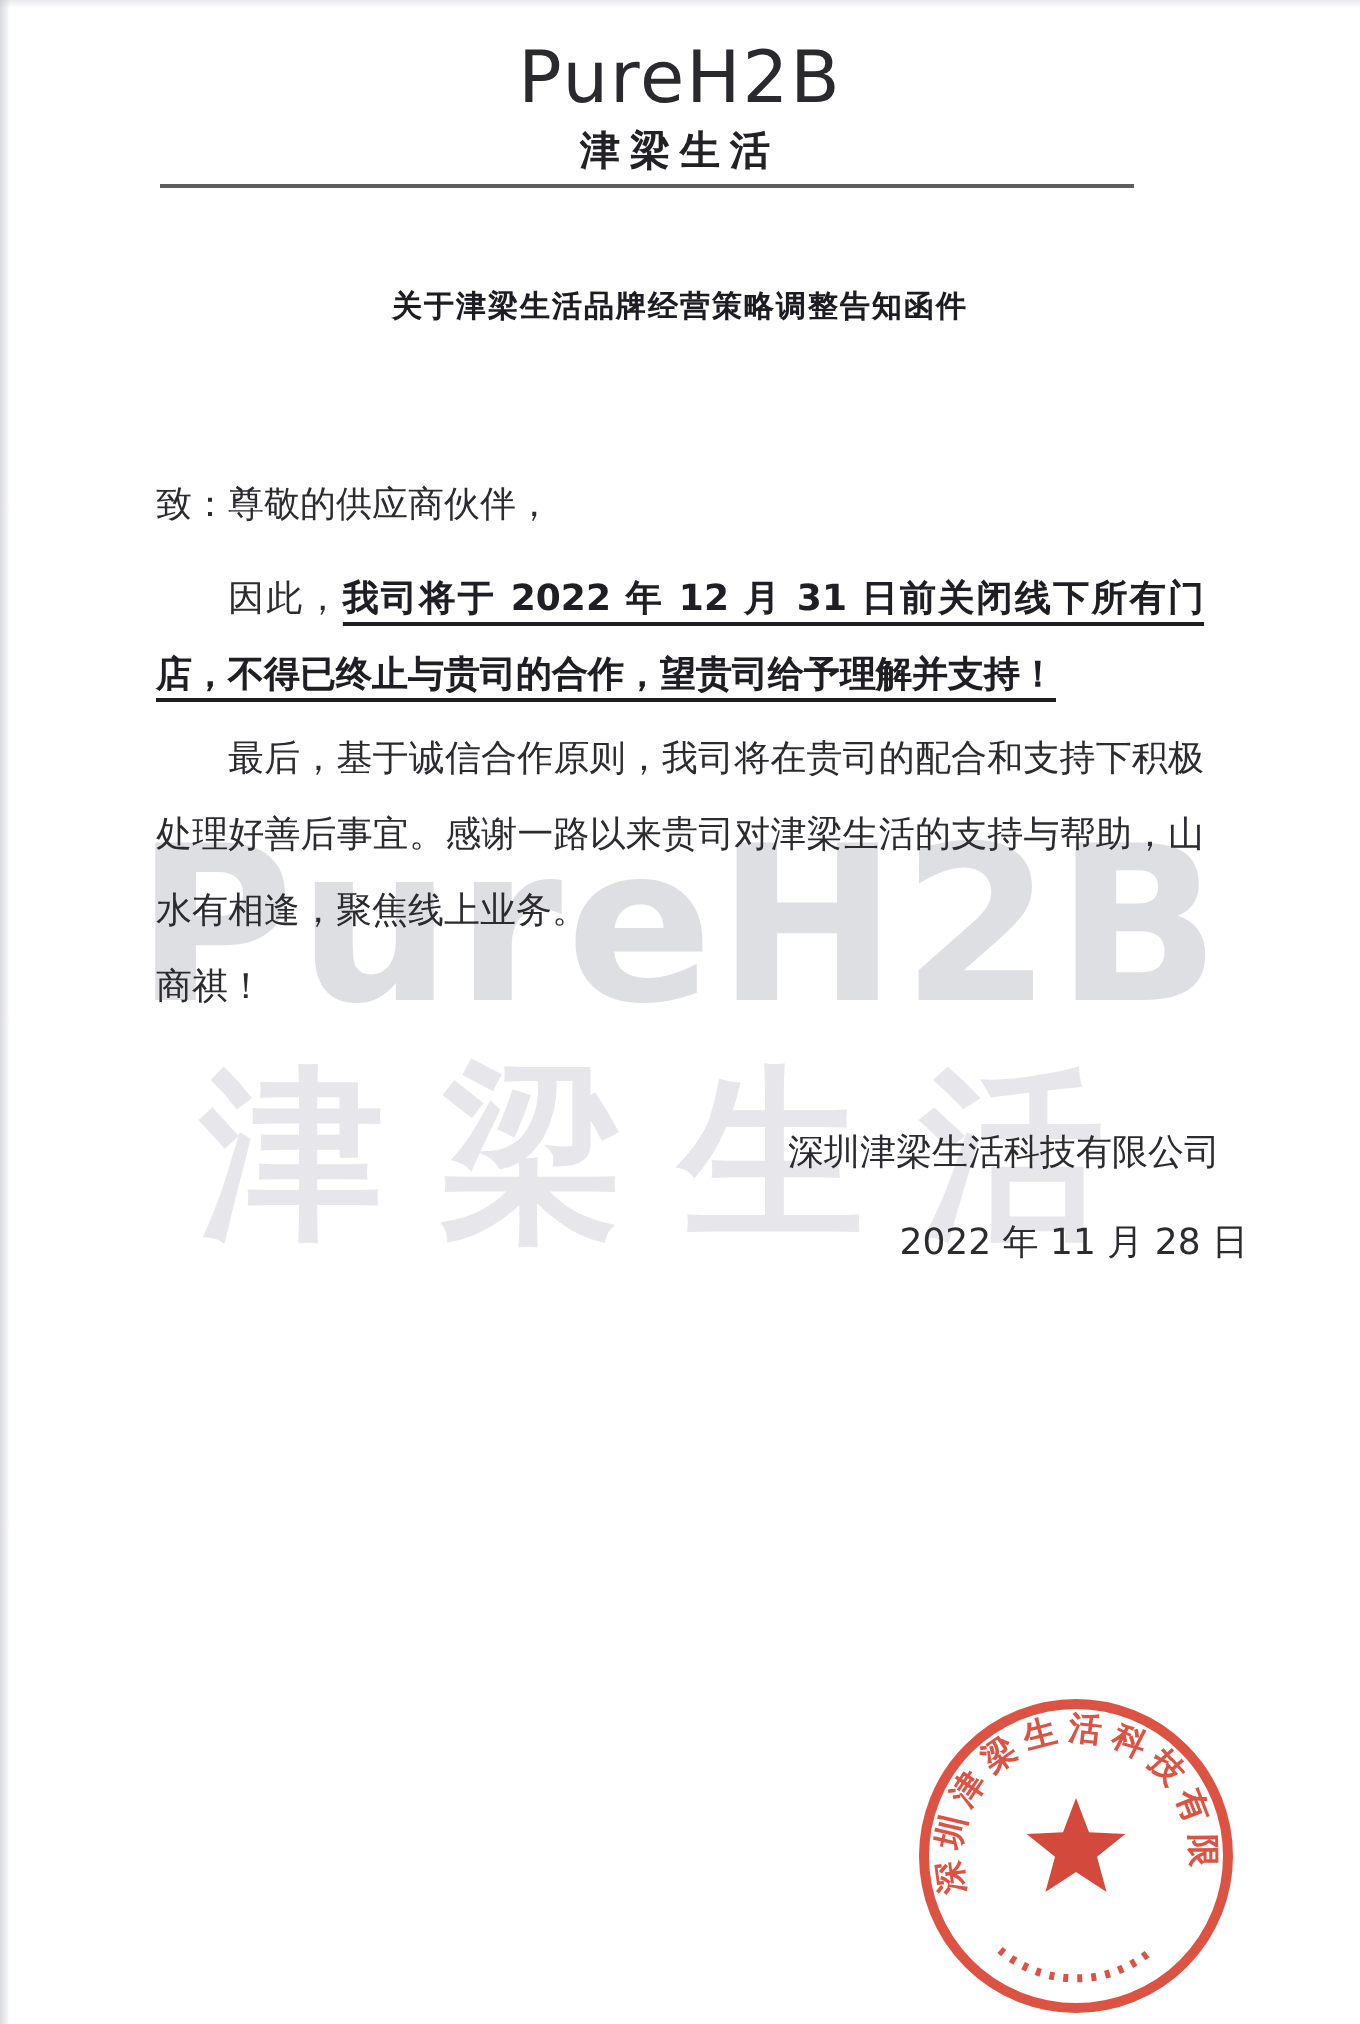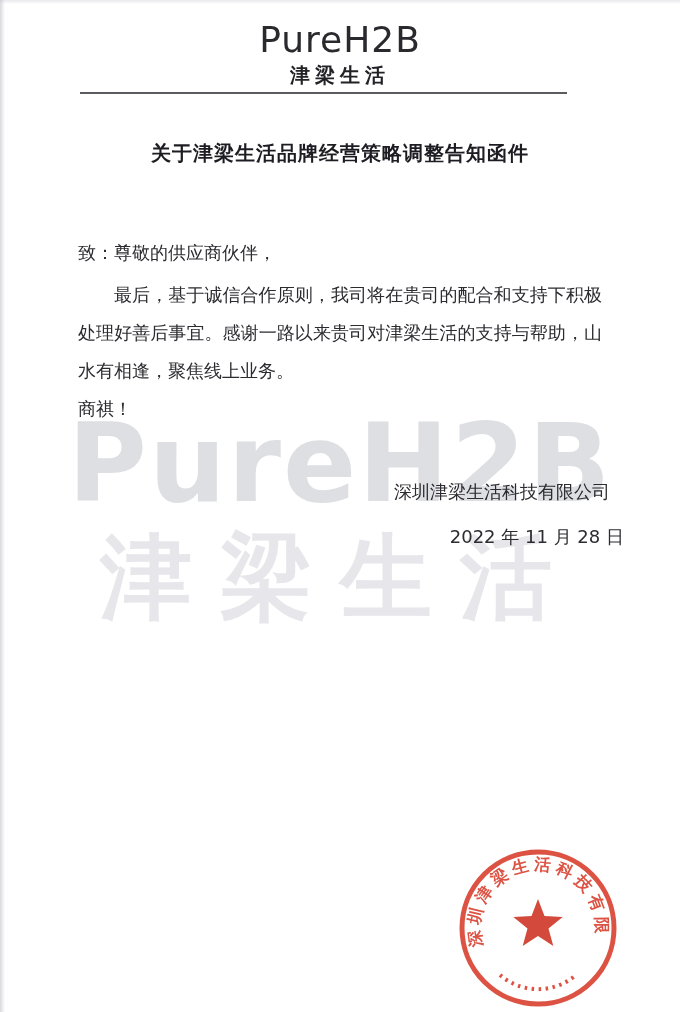--- a/index.html
+++ b/index.html
@@ -73,21 +73,21 @@
   
   .letter{
     position:relative;z-index:2;
     padding:0 78px;
     font-size:18px;
     line-height:38px;
     text-align:justify;
   }
   .title{
     text-align:center;
-    font-size:20px;
+    font-size:15px;
     font-weight:bold;
     color:#1c1c22;
     margin-top:40px;
     letter-spacing:1px;
   }
   .salutation{margin-top:62px;}
   .para{text-indent:2em;margin:0;}
   .p1{margin-top:37px;}
   .p2{margin-top:5px;}
   .p3{margin-top:9px;}
@@ -135,20 +135,21 @@
     <hr class="divider">
   </div>
 
   <div class="letter">
     <div class="title">关于津梁生活品牌经营策略调整告知函件</div>
 
     <div class="salutation">致：尊敬的供应商伙伴，</div>
 
 
 
+    <p class="para p3"><span>因此，</span><span class="bold-underline">我司将于 2022 年 12 月 31 日前关闭线下所有门店，不得已终止与贵司的合作，望贵司给予理解并支持！</span></p>
 
     <p class="para p4">最后，基于诚信合作原则，我司将在贵司的配合和支持下积极处理好善后事宜。感谢一路以来贵司对津梁生活的支持与帮助，山水有相逢，聚焦线上业务。</p>
 
     <div class="closing2">商祺！</div>
 
     <div class="sig-company"><span class="inner">深圳津梁生活科技有限公司</span></div>
     <div class="sig-date"><span class="inner">2022 年 11 月 28 日</span></div>
   </div>
 
   <svg class="seal" viewBox="0 0 172 172" xmlns="http://www.w3.org/2000/svg">

